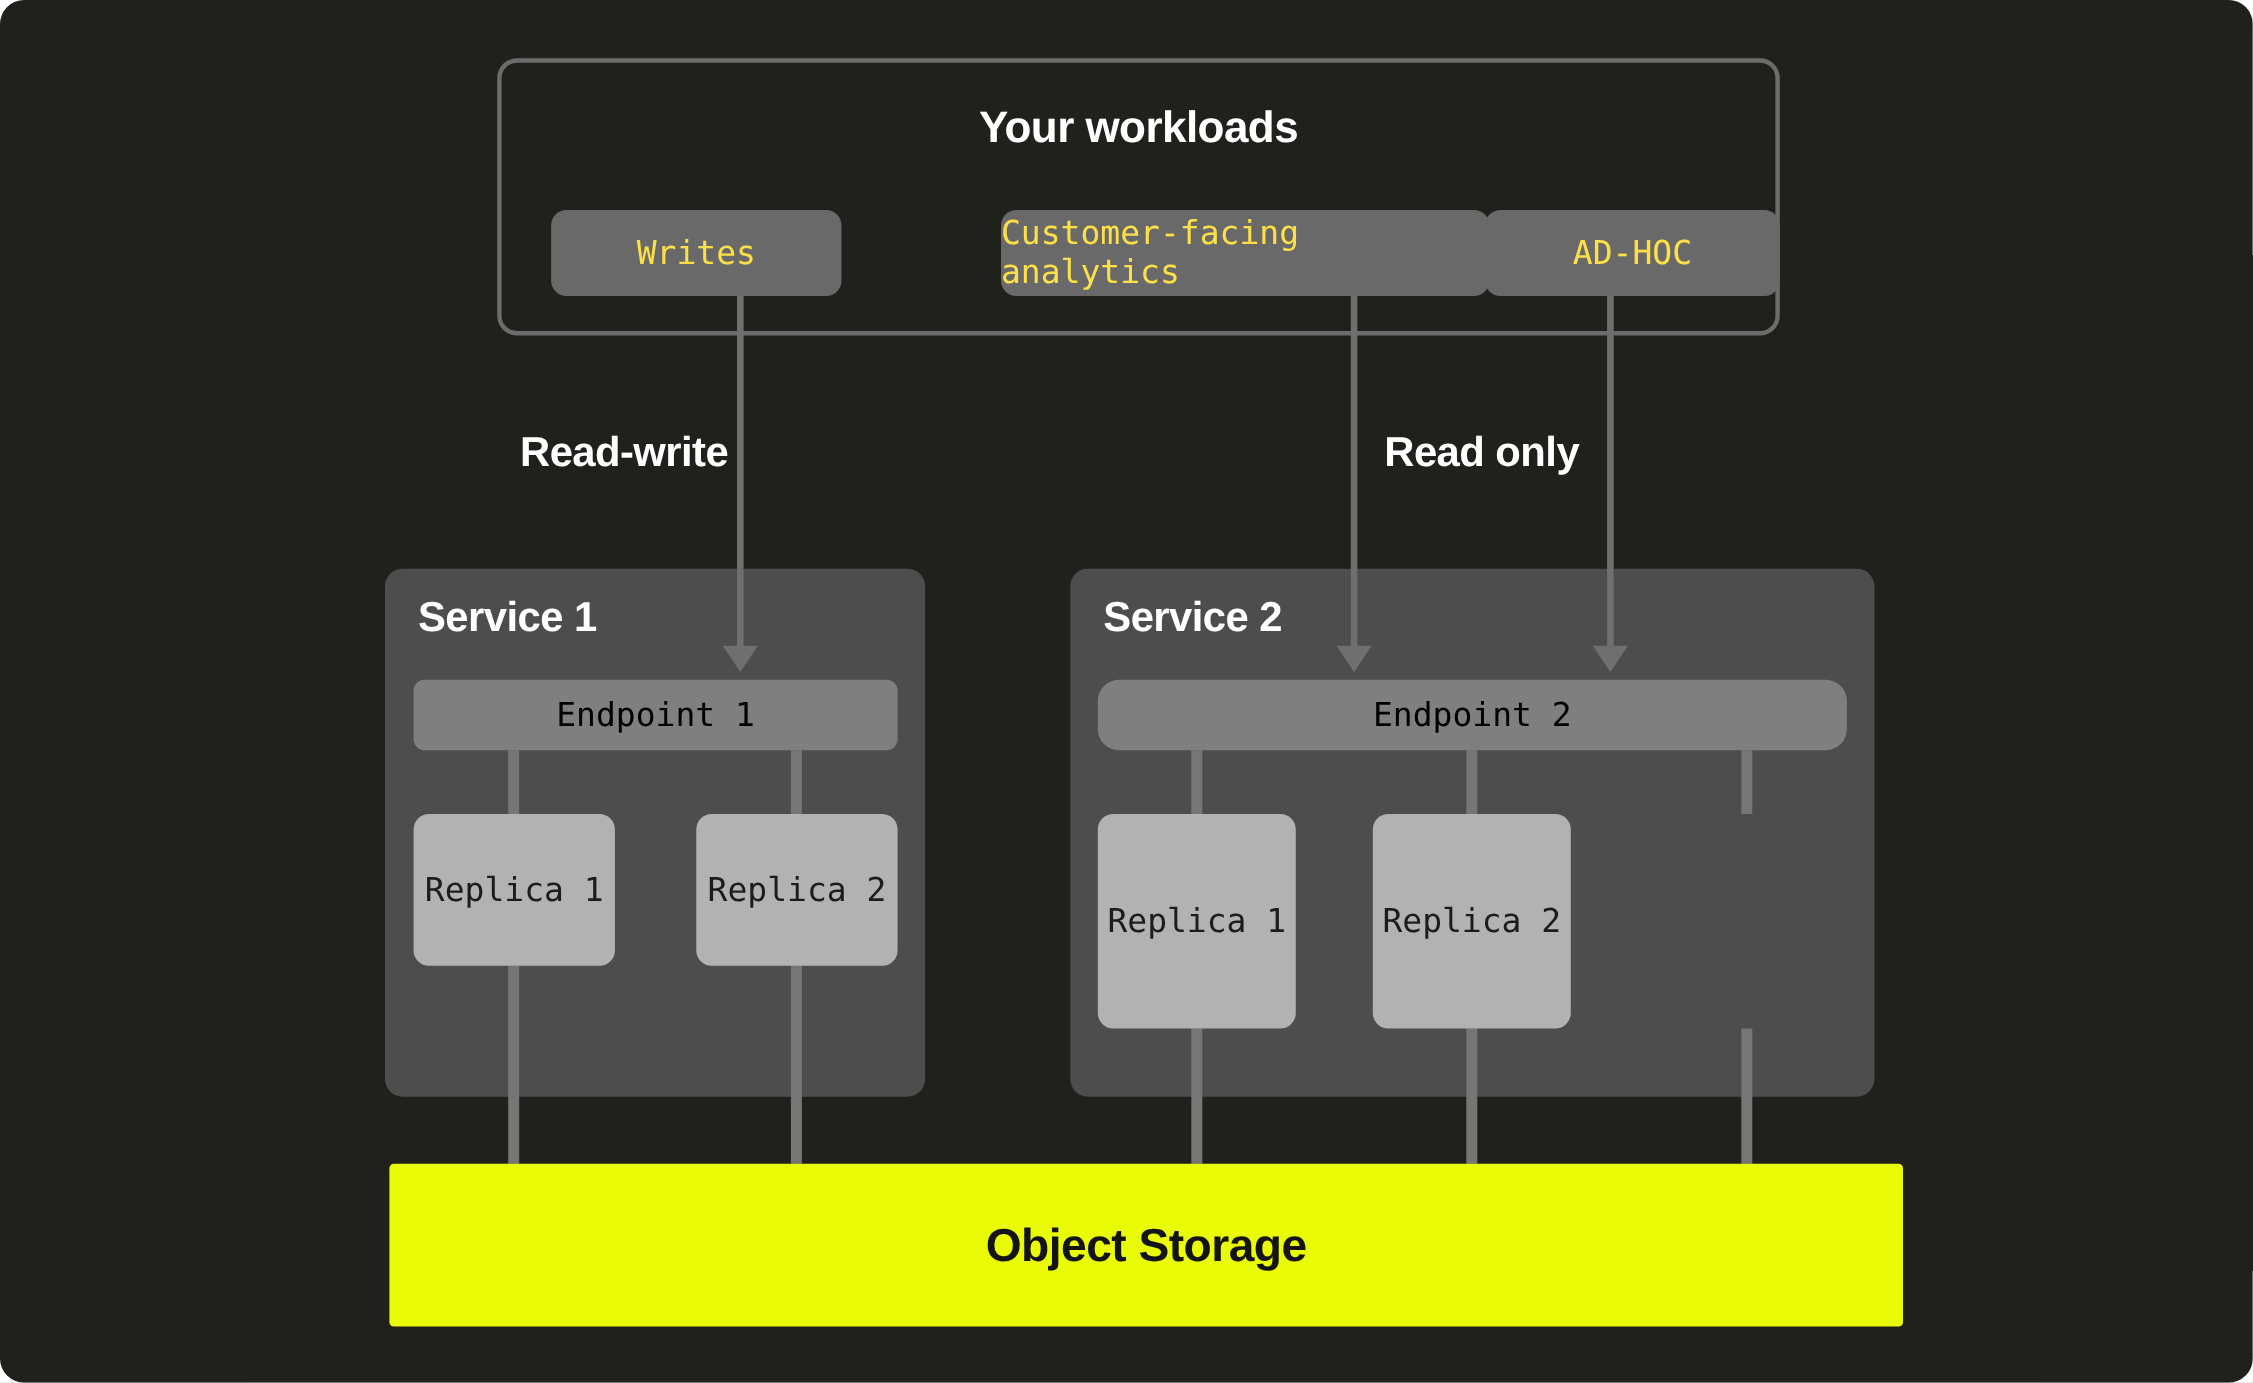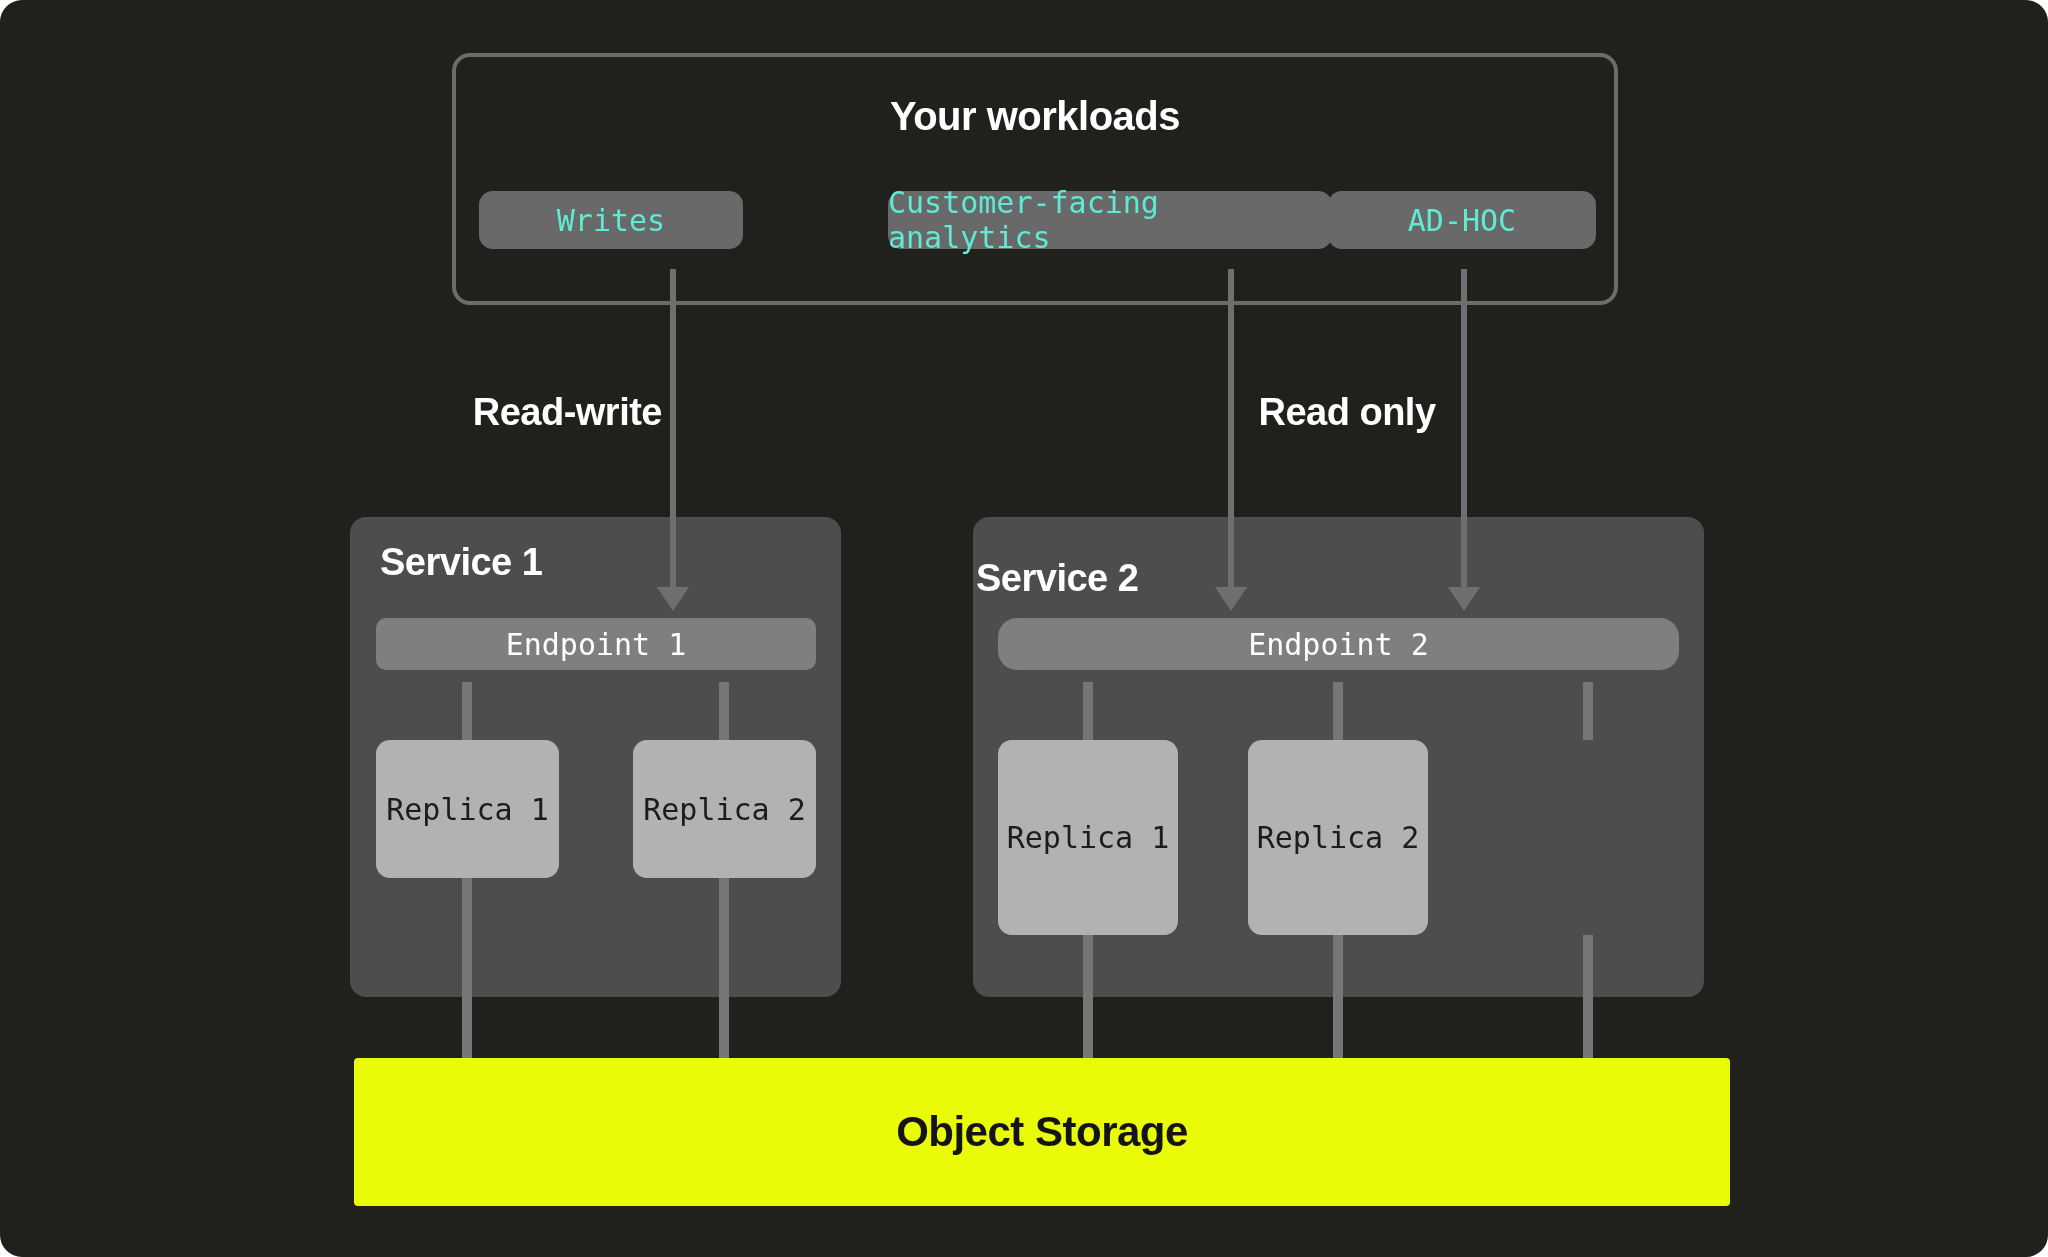--- a/index.html
+++ b/index.html
@@ -29,30 +29,31 @@
   .workloads-title {
     left: 452px; top: 94px; width: 1166px;
     text-align: center;
     color: #ffffff;
     font-size: 40px;
     font-weight: bold;
     letter-spacing: -0.5px;
     z-index: 2;
   }
   .wl-btn {
-    top: 191px; height: 58px;
+    top: 191px; height: 78px;
     background: #696969;
     border-radius: 14px;
-    color: #5eead4;
+    color: #fde047;
     font-family: "DejaVu Sans Mono", "Liberation Mono", monospace;
     font-size: 30px;
     display: flex;
     align-items: center;
     justify-content: center;
     z-index: 2;
+    margin-left: 22px;
   }
   .btn-writes    { left: 479px;  width: 264px; }
   .btn-analytics { left: 888px;  width: 444px; }
   .btn-adhoc     { left: 1328px; width: 268px; }
 
   
   .arrow-line {
     width: 6px;
     background: #6f6f6f;
     z-index: 3;
@@ -86,27 +87,27 @@
   .panel-s2 { left: 973px; width: 731px; }
   .service-title {
     top: 541px;
     color: #ffffff;
     font-size: 38px;
     font-weight: bold;
     letter-spacing: -0.5px;
     z-index: 3;
   }
   .title-s1 { left: 380px; }
-  .title-s2 { left: 976px; margin-top: 16px; }
+  .title-s2 { left: 1003px; }
 
   .endpoint-bar {
-    top: 618px; height: 52px;
+    top: 618px; height: 64px;
     background: #7f7f7f;
     border-radius: 10px;
-    color: #ffffff;
+    color: #000000;
     font-family: "DejaVu Sans Mono", "Liberation Mono", monospace;
     font-size: 30px;
     display: flex;
     align-items: center;
     justify-content: center;
     z-index: 3;
   }
   .ep-1 { left: 376px; width: 440px; }
   .ep-2 { left: 998px; width: 681px; border-radius: 19px; }
 

